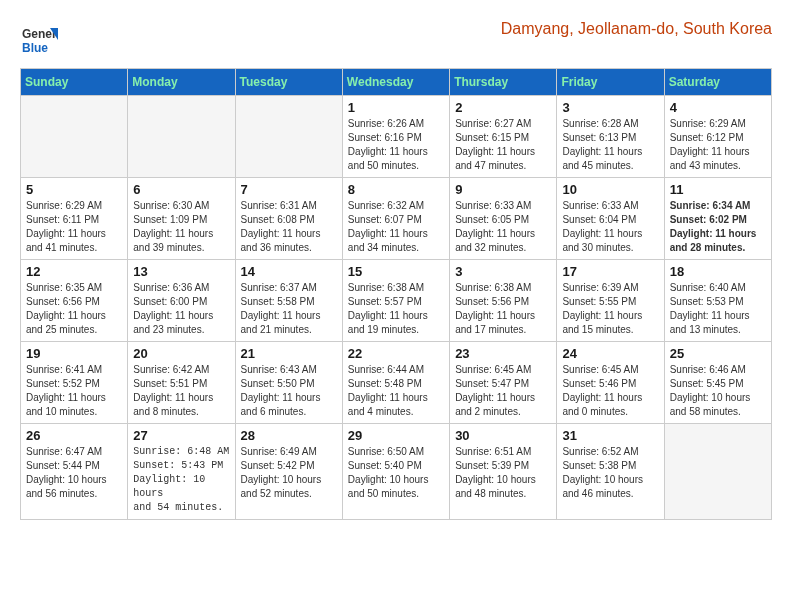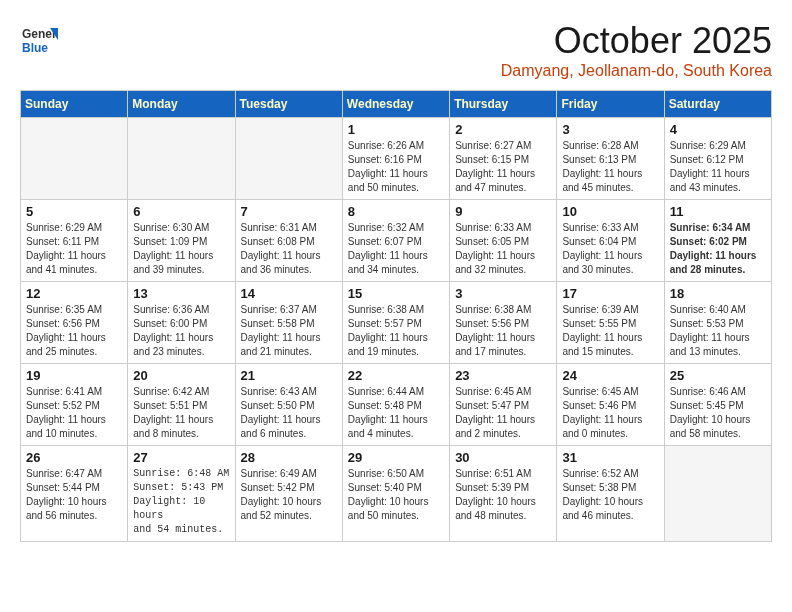--- a/index.html
+++ b/index.html
@@ -33,21 +33,21 @@
       font-size: 16px;
       color: #c2410c;
     }
     table {
       width: 100%;
       border-collapse: collapse;
       table-layout: fixed;
     }
     th {
       background: #1565c0;
-      color: #fef9c3;
+      color: #86efac;
       font-size: 12px;
       font-weight: bold;
       padding: 6px 4px;
       text-align: left;
       border: 1px solid #ccc;
       margin-left: 20px;
     }
     td {
       border: 1px solid #ccc;
       vertical-align: top;
@@ -85,21 +85,20 @@
   <div class="logo">
     <div class="logo-wrapper">
       <svg width="38" height="38" viewBox="0 0 38 38">
         <text x="2" y="18" font-size="12" font-weight="bold" fill="#333">General</text>
         <text x="2" y="32" font-size="12" font-weight="bold" fill="#1565c0">Blue</text>
         <polygon points="30,8 38,8 38,20" fill="#1565c0"></polygon>
       </svg>
     </div>
   </div>
   <div class="title-block">
-    <div class="month-title">October 2025</div>
     <div class="location">Damyang, Jeollanam-do, South Korea</div>
   </div>
 </div>
 
 <table>
   <thead>
     <tr>
     <th>Sunday</th>
         <th>Monday</th>
         <th>Tuesday</th>

